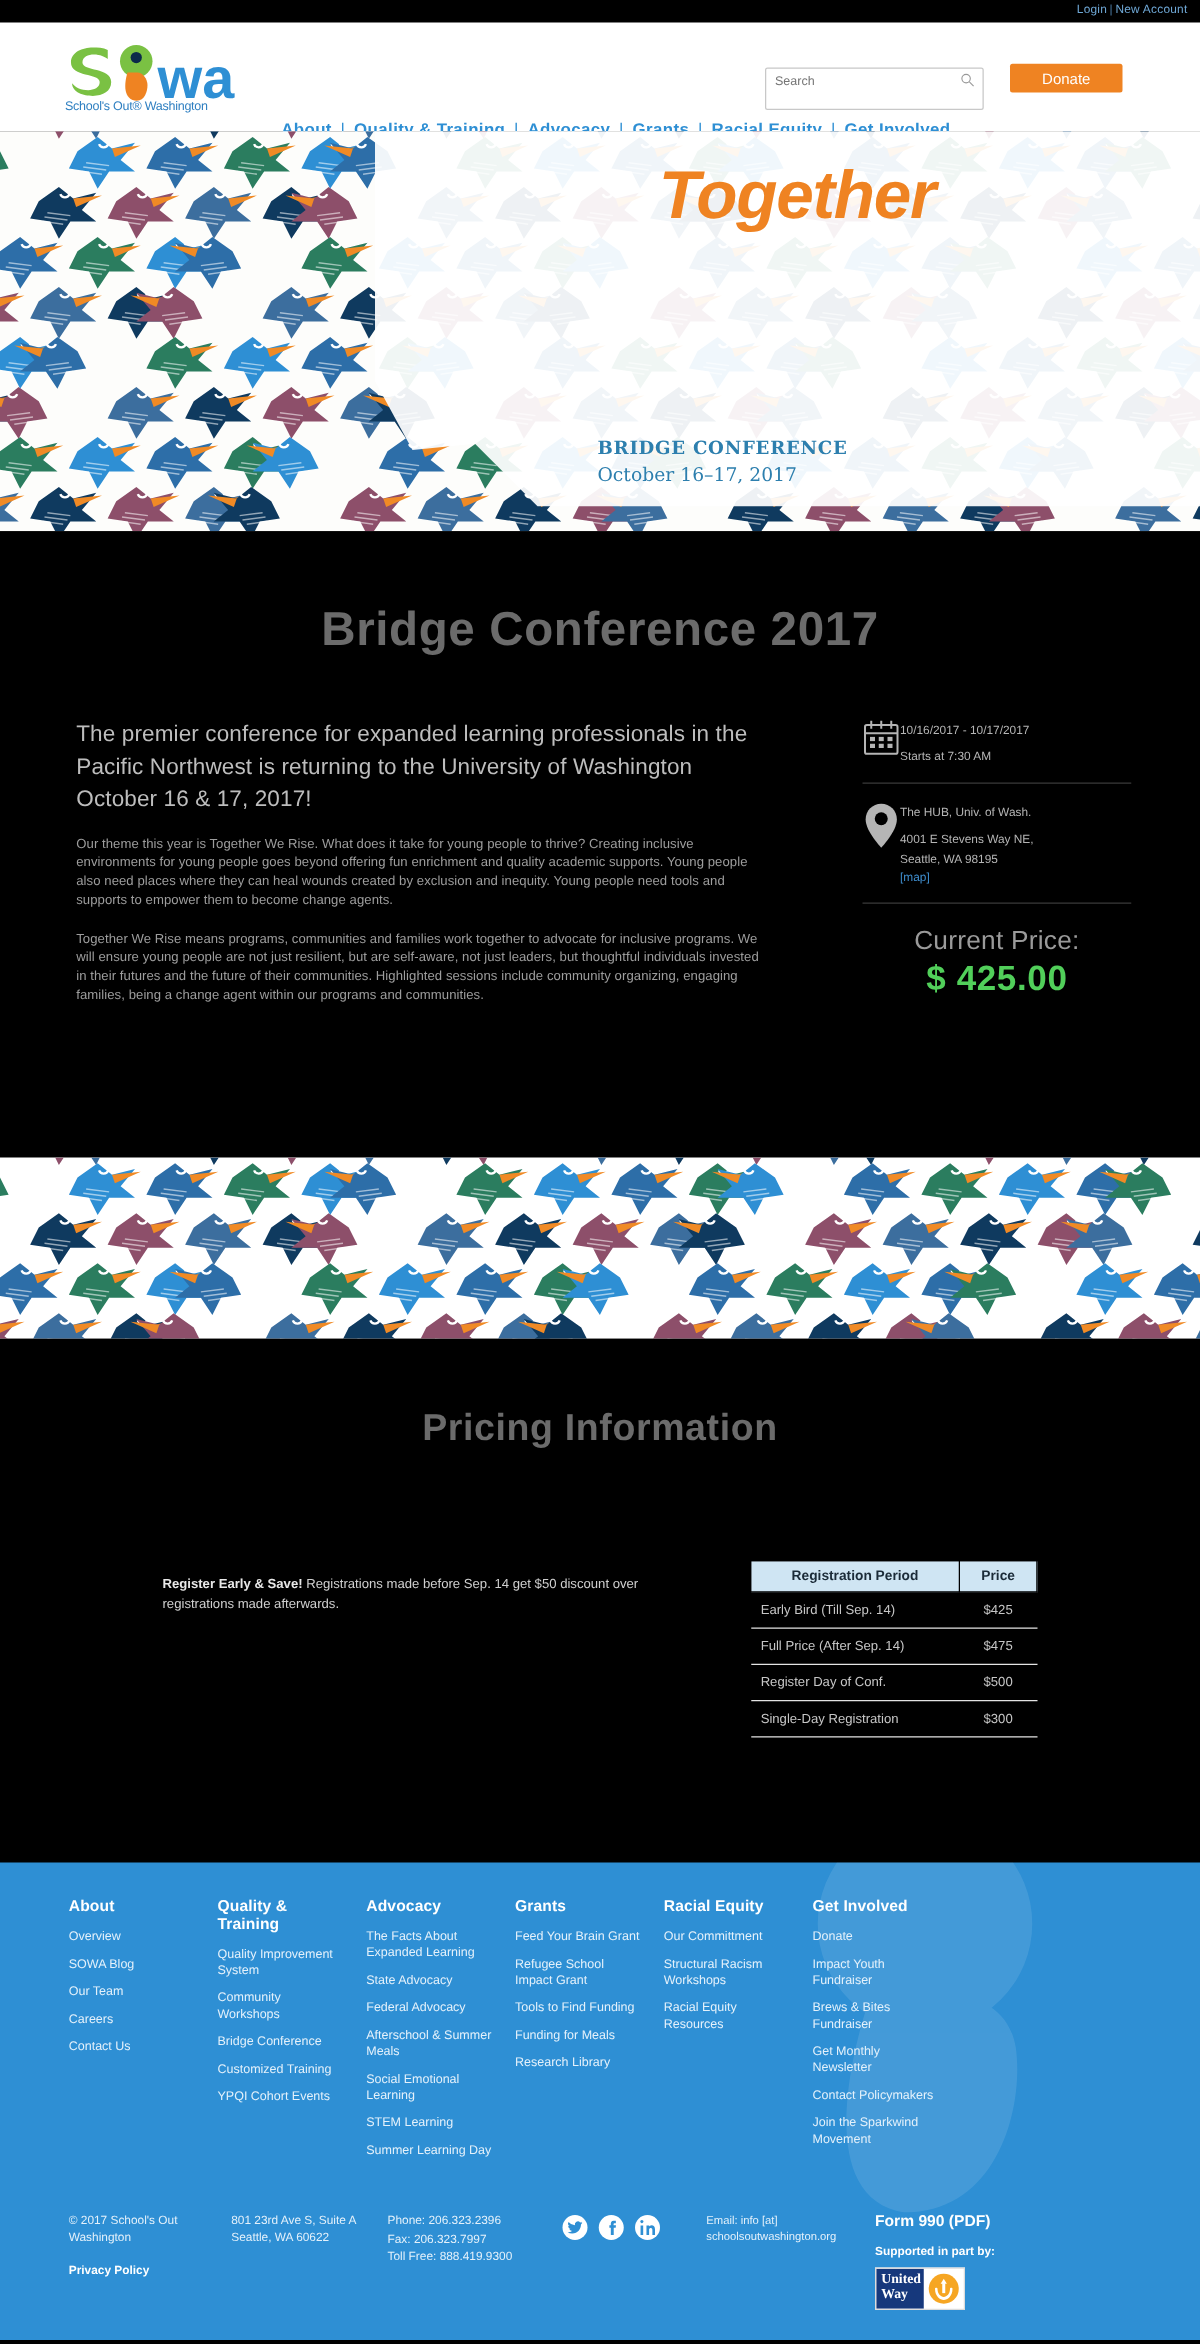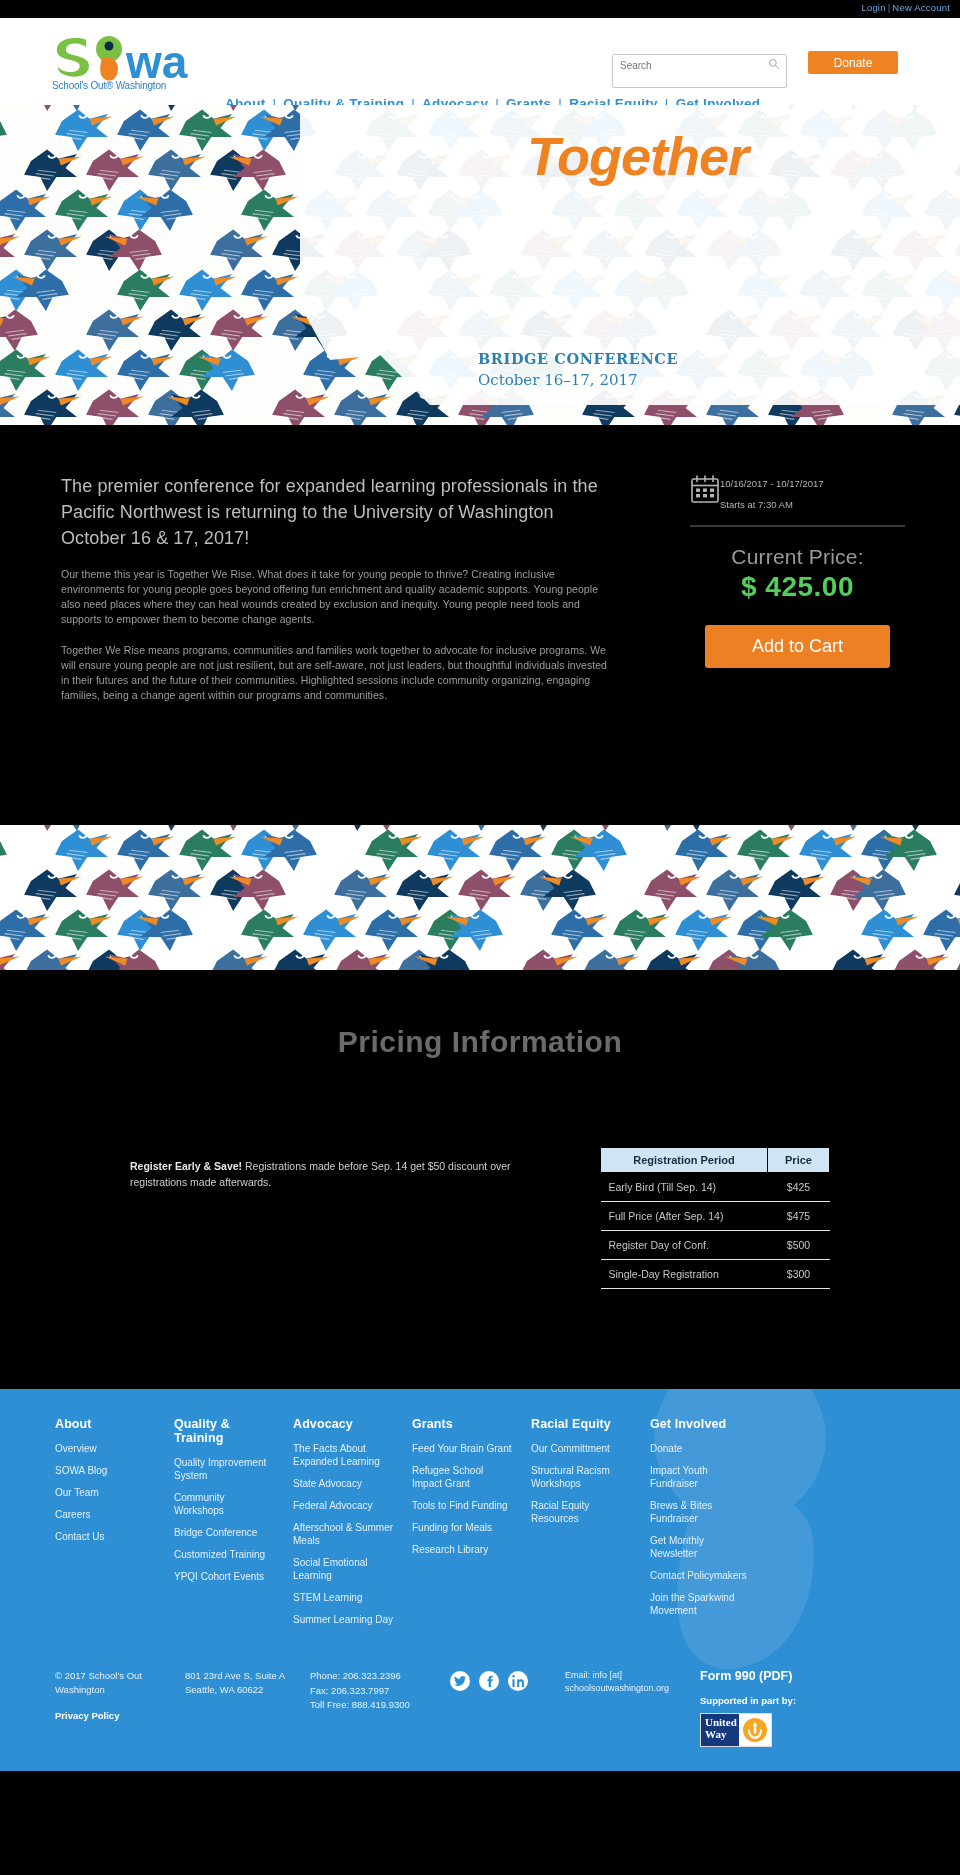--- a/index.html
+++ b/index.html
@@ -1324,20 +1324,21 @@
   <div class="hero-title">
     <span>Together</span>
   </div>
   <div class="hero-sub">
     <span class="s1">BRIDGE CONFERENCE</span>
     <span class="s2">October 16–17, 2017</span>
   </div>
 </div>
 
 <div class="main">
+  <div class="page-title">Bridge Conference 2017</div>
 
   <div class="content-row">
     <div class="col-left">
       <div class="lead">The premier conference for expanded learning professionals in the Pacific Northwest is returning to the University of Washington October 16 &amp; 17, 2017!</div>
       <div class="body-p">Our theme this year is Together We Rise. What does it take for young people to thrive? Creating inclusive environments for young people goes beyond offering fun enrichment and quality academic supports. Young people also need places where they can heal wounds created by exclusion and inequity. Young people need tools and supports to empower them to become change agents.</div>
       <div class="body-p">Together We Rise means programs, communities and families work together to advocate for inclusive programs. We will ensure young people are not just resilient, but are self-aware, not just leaders, but thoughtful individuals invested in their futures and the future of their communities. Highlighted sessions include community organizing, engaging families, being a change agent within our programs and communities.</div>
     </div>
 
     <div class="col-right">
       <div class="info-item">
@@ -1358,26 +1359,40 @@
         </div>
         <div class="info-text">
           <span>10/16/2017 - 10/17/2017</span>
           <span class="spacer"></span>
           <span>Starts at 7:30 AM</span>
         </div>
       </div>
 
       <div class="info-divider"></div>
 
+      <div class="info-item">
+        <div class="info-icon">
+          <svg width="30" height="40" viewBox="0 0 30 40">
+            <path d="M15 2 C8 2 2.5 7.5 2.5 14.5 C2.5 24 15 37 15 37 C15 37 27.5 24 27.5 14.5 C27.5 7.5 22 2 15 2 Z" fill="#b5b5b5"></path>
+            <circle cx="15" cy="14" r="5.2" fill="#000"></circle>
+          </svg>
+        </div>
+        <div class="info-text">
+          <span>The HUB, Univ. of Wash.</span>
+          <span class="spacer"></span>
+          <span>4001 E Stevens Way NE,</span><br>
+          <span>Seattle, WA 98195</span><br>
+          <a href="#" class="map-link">[map]</a>
+        </div>
+      </div>
 
       <div class="info-divider"></div>
 
       <div class="price-label">Current Price:</div>
       <div class="price-value">$ 425.00</div>
-      <button class="cart-btn">Add to Cart</button>
     </div>
   </div>
 </div>
 
 <div class="strip">
   <svg id="strip-birds" width="960" height="145">
       <g transform="translate(-31,-24) scale(1.15,1.15)">
         <path d="M0 0 L14 -10 L24 -2 L40 -6 L30 6 L40 14 L22 14 L14 26 L8 14 L-6 12 Z" fill="undefined"></path>
         <path d="M24 -2 L44 -4 L26 4 Z" fill="#f08a25"></path>
         <path d="M15 -5 a3.4 3.4 0 0 0 6.4 0" fill="none" stroke="#ffffff" stroke-width="1.6"></path>

